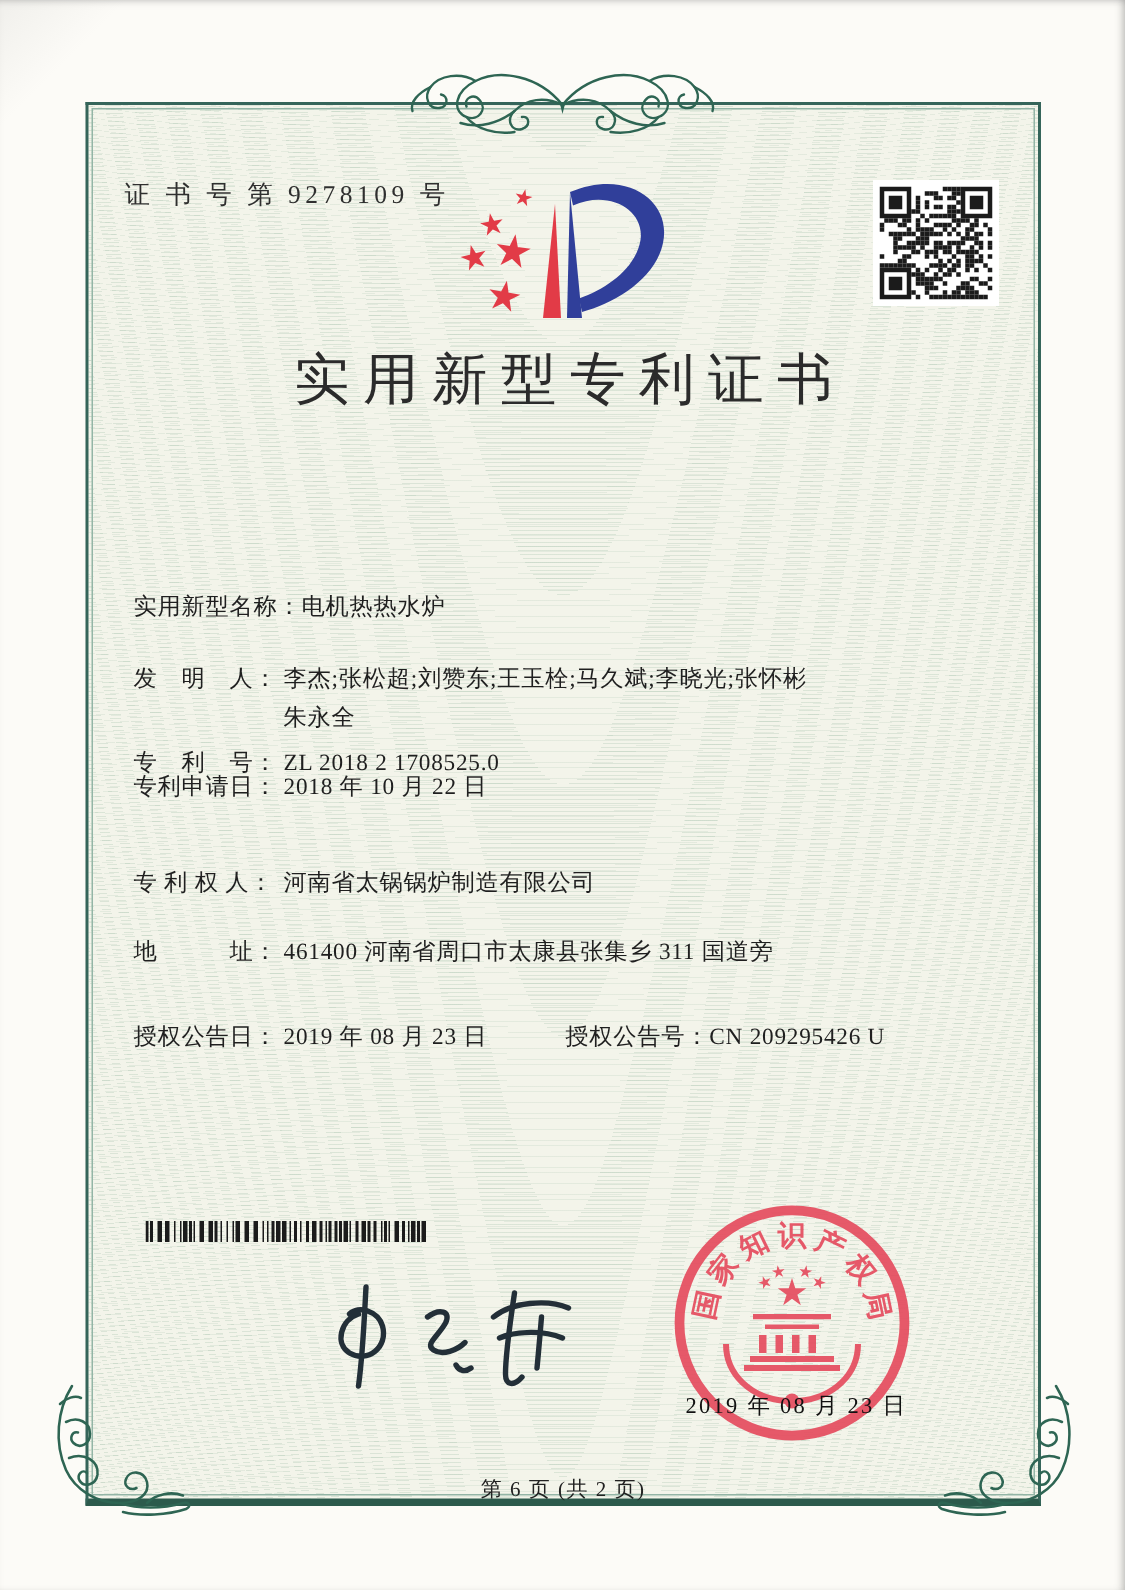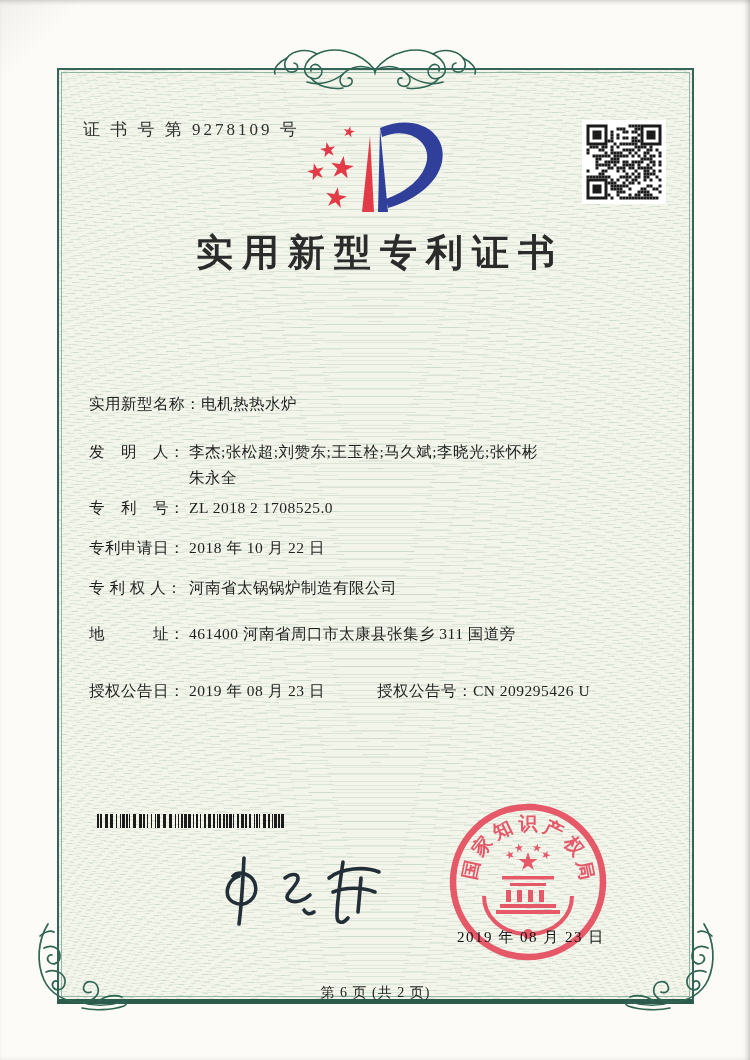--- a/index.html
+++ b/index.html
@@ -23,32 +23,32 @@
     content:""; position:absolute; inset:2px; border:1px solid #93b5a6; pointer-events:none;
   }
   
   .cert-no {
     position:absolute; left:24px; top:48px; font-size:17px; color:#2f2f2f; letter-spacing:3px;
   }
   .logo { position:absolute; left:50%; top:40px; transform:translateX(-50%); }
   .qr { position:absolute; right:26px; top:50px; width:84px; height:84px; background:#fff; }
   .title {
     position:absolute; top:158px; left:0; width:100%; text-align:center;
-    font-size:37px; font-weight:bold; color:#2b2b2b; letter-spacing:9px; text-indent:9px;
+    font-size:37px; font-weight:normal; color:#2b2b2b; letter-spacing:9px; text-indent:9px;
   }
   
   .fields { position:absolute; left:30px; top:320px; width:580px; font-size:15.5px; color:#1f1f1f; }
   .frow { position:absolute; left:0; width:580px; white-space:pre; letter-spacing:.5px; }
   .flabel { display:inline-block; min-width:100px; white-space:pre; }
   .fvalue { white-space:pre; }
   .frow.r-name   { top:4px; }
   .frow.r-inv    { top:52px; }
   .frow.r-inv2   { top:78px; left:100px; }
   .frow.r-pno    { top:108px; }
-  .frow.r-fdate  { top:148px; }
+  .frow.r-fdate  { top:124px; }
   .frow.r-owner  { top:188px; }
   .frow.r-addr   { top:234px; }
   .frow.r-grant  { top:291px; }
   .grant-no { margin-left:52px; }
   
   .body-text {
     position:absolute; left:30px; top:560px; width:578px;
     font-size:15px; line-height:25px; color:#20242a; text-align:justify;
   }
   .body-text p { text-indent:2em; }

